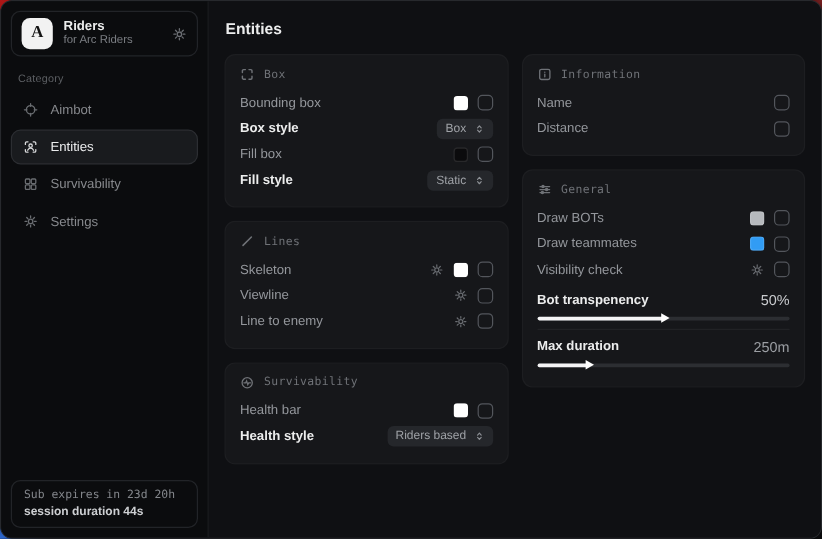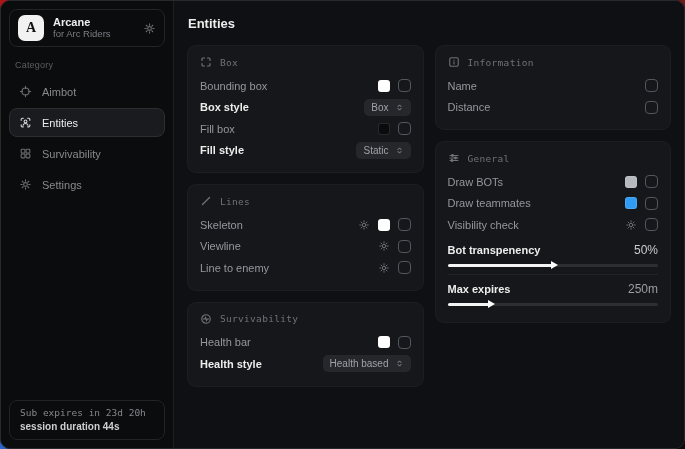--- a/index.html
+++ b/index.html
@@ -179,21 +179,21 @@
   </defs>
 </svg>
 
 <div class="window">
 
   <div class="sidebar">
 
     <div class="logo-card">
       <div class="avatar">A</div>
       <div class="logo-text">
-        <div class="logo-title">Arcane</div>
+        <div class="logo-title">Riders</div>
         <div class="logo-sub">for Arc Riders</div>
       </div>
       <span class="logo-gear">
         <svg width="13" height="13" viewBox="0 0 24 24">
             <use href="#i-gear"></use>
           </svg>
       </span>
     </div>
 
     <div class="category">Category</div>
@@ -352,21 +352,21 @@
           <div class="row">
             <span class="lbl">Health bar</span>
             <span class="ctrls">
               <span class="swatch" style="background-color: rgb(255, 255, 255);"></span>
               <span class="checkbox"></span>
             </span>
           </div>
           <div class="row">
             <span class="lbl bright">Health style</span>
             <span class="dropdown">
-              <span>Health based</span>
+              <span>Riders based</span>
               <span class="ic">
                 <svg width="9" height="9" viewBox="0 0 24 24">
                     <use href="#i-updown"></use>
                   </svg>
               </span>
             </span>
           </div>
         </div>
       </div>
 
@@ -436,21 +436,21 @@
               <span class="sl-val">50%</span>
             </div>
             <div class="track">
               <span class="fill" style="width: 50%;"></span>
               <span class="thumb" style="left: 50%;"></span>
             </div>
           </div>
 
           <div class="slider-group divided">
             <div class="sl-head">
-              <span class="lbl bright">Max expires</span>
+              <span class="lbl bright">Max duration</span>
               <span class="sl-val dim">250m</span>
             </div>
             <div class="track">
               <span class="fill" style="width: 20%;"></span>
               <span class="thumb" style="left: 20%;"></span>
             </div>
           </div>
         </div>
       </div>
     </div>

